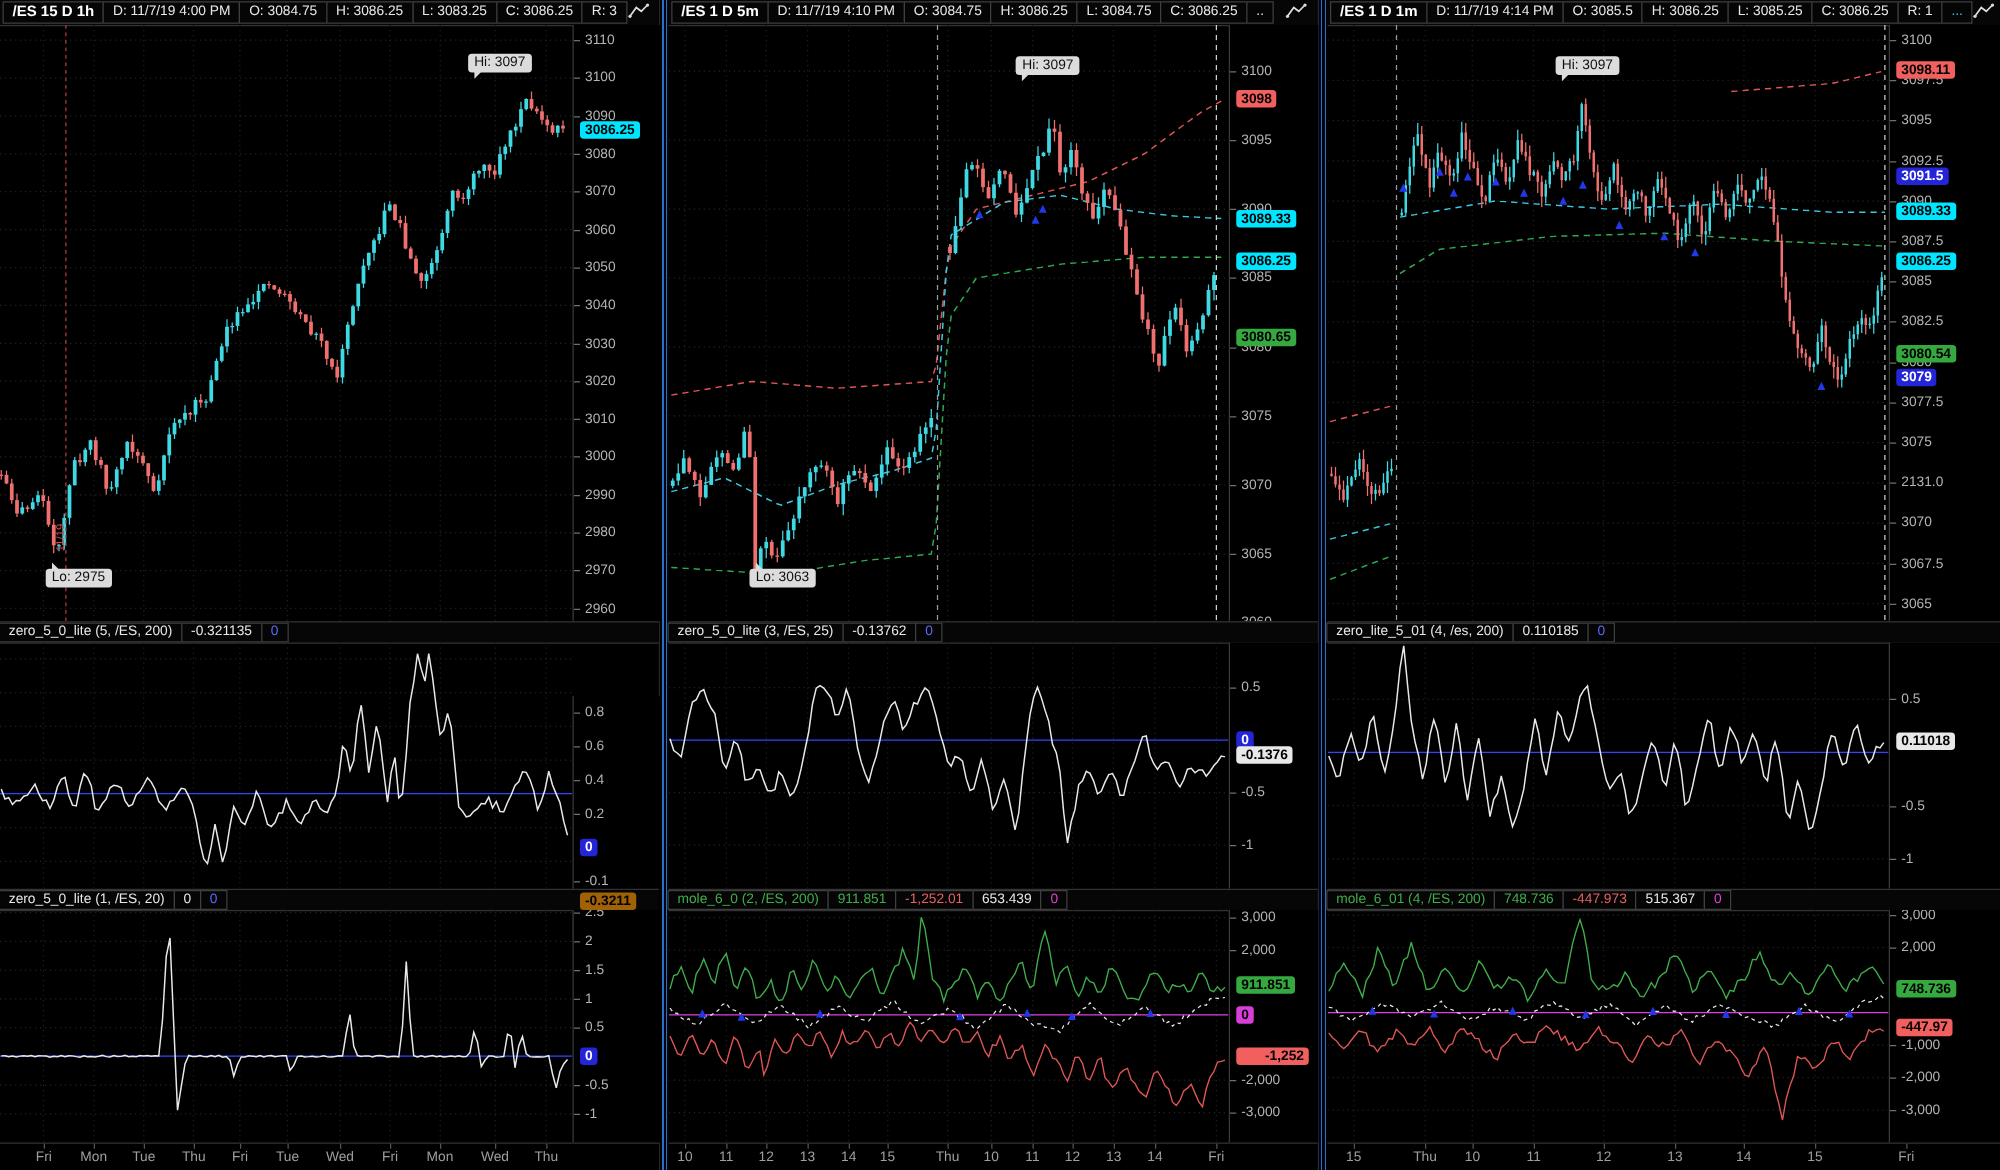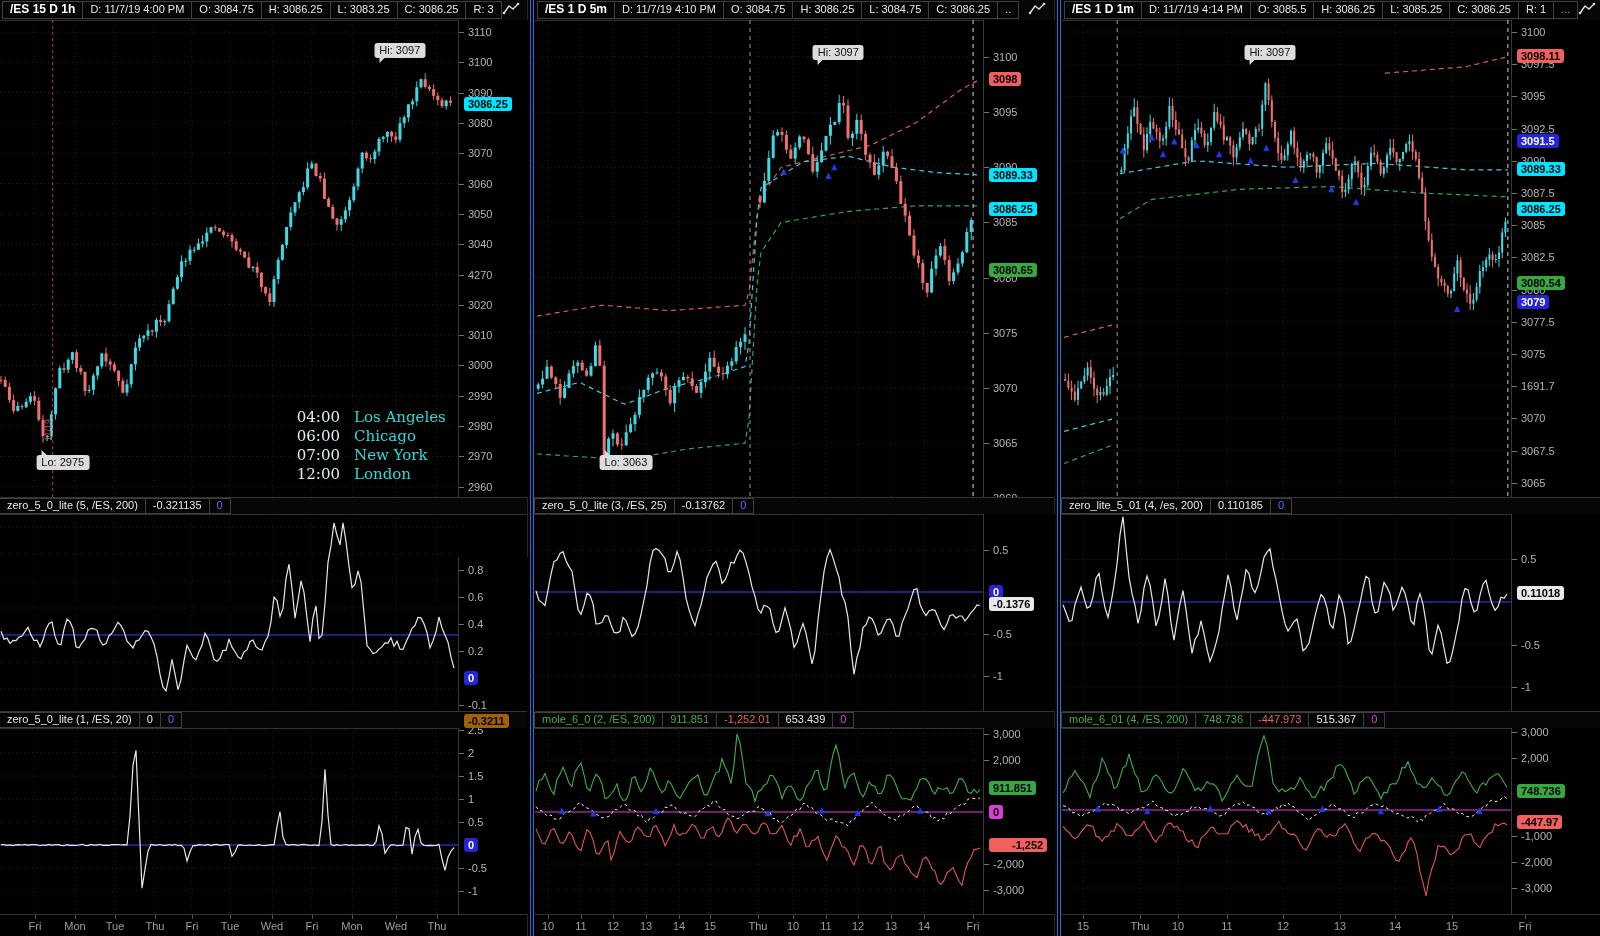--- a/index.html
+++ b/index.html
@@ -305,58 +305,40 @@
           <rect x="440.5" y="80.2" width="3" height="6.0" fill="#f07070"></rect>
           <line x1="446.2" x2="446.2" y1="79.9" y2="89.7" stroke="#3fd9e4"></line>
           <rect x="444.7" y="80.6" width="3" height="5.6" fill="#3fd9e4"></rect>
           <line x1="450.4" x2="450.4" y1="76.3" y2="86.1" stroke="#f07070"></line>
           <rect x="448.9" y="80.6" width="3" height="2.2" fill="#f07070"></rect>
           <line x1="52.7" x2="52.7" y1="0" y2="477" stroke="#c03a3a" stroke-dasharray="3,3"></line>
         </svg>
         <div class="vlabel" style="left: 36.67px; top: 405px;">11/19</div>
         <div class="bubble dn" style="left: 399.834px; top: 23px;">Hi: 3097</div>
         <div class="bubble up" style="left: 62.746px; top: 435px;">Lo: 2975</div>
-        <div class="clock" style="left: 290px; top: 388px;">
-          <div class="clockrow">
-            <span class="ctime">04:00</span>
-            <span class="ccity">Los Angeles</span>
-          </div>
-          <div class="clockrow">
-            <span class="ctime">06:00</span>
-            <span class="ccity">Chicago</span>
-          </div>
-          <div class="clockrow">
-            <span class="ctime">07:00</span>
-            <span class="ccity">New York</span>
-          </div>
-          <div class="clockrow">
-            <span class="ctime">12:00</span>
-            <span class="ccity">London</span>
-          </div>
-        </div>
       </div>
       <div class="axis" style="left: 458px; top: 20px; width: 69px; height: 477px;">
         <div class="tickmark" style="top: 12px;"></div>
         <span class="tick" style="top: 12px;">3110</span>
         <div class="tickmark" style="top: 42px;"></div>
         <span class="tick" style="top: 42px;">3100</span>
         <div class="tickmark" style="top: 73px;"></div>
         <span class="tick" style="top: 73px;">3090</span>
         <div class="tickmark" style="top: 103px;"></div>
         <span class="tick" style="top: 103px;">3080</span>
         <div class="tickmark" style="top: 133px;"></div>
         <span class="tick" style="top: 133px;">3070</span>
         <div class="tickmark" style="top: 164px;"></div>
         <span class="tick" style="top: 164px;">3060</span>
         <div class="tickmark" style="top: 194px;"></div>
         <span class="tick" style="top: 194px;">3050</span>
         <div class="tickmark" style="top: 224px;"></div>
         <span class="tick" style="top: 224px;">3040</span>
         <div class="tickmark" style="top: 255px;"></div>
-        <span class="tick" style="top: 255px;">4270</span>
+        <span class="tick" style="top: 255px;">3030</span>
         <div class="tickmark" style="top: 285px;"></div>
         <span class="tick" style="top: 285px;">3020</span>
         <div class="tickmark" style="top: 315px;"></div>
         <span class="tick" style="top: 315px;">3010</span>
         <div class="tickmark" style="top: 345px;"></div>
         <span class="tick" style="top: 345px;">3000</span>
         <div class="tickmark" style="top: 376px;"></div>
         <span class="tick" style="top: 376px;">2990</span>
         <div class="tickmark" style="top: 406px;"></div>
         <span class="tick" style="top: 406px;">2980</span>
@@ -1230,21 +1212,21 @@
         <span class="tick" style="top: 205px;">3085</span>
         <div class="tickmark" style="top: 237px;"></div>
         <span class="tick" style="top: 237px;">3082.5</span>
         <div class="tickmark" style="top: 270px;"></div>
         <span class="tick" style="top: 270px;">3080</span>
         <div class="tickmark" style="top: 302px;"></div>
         <span class="tick" style="top: 302px;">3077.5</span>
         <div class="tickmark" style="top: 334px;"></div>
         <span class="tick" style="top: 334px;">3075</span>
         <div class="tickmark" style="top: 366px;"></div>
-        <span class="tick" style="top: 366px;">1691.7</span>
+        <span class="tick" style="top: 366px;">2131.0</span>
         <div class="tickmark" style="top: 398px;"></div>
         <span class="tick" style="top: 398px;">3070</span>
         <div class="tickmark" style="top: 431px;"></div>
         <span class="tick" style="top: 431px;">3067.5</span>
         <div class="tickmark" style="top: 463px;"></div>
         <span class="tick" style="top: 463px;">3065</span>
         <span class="pbox" style="top: 36px; background: rgb(242, 95, 95); color: rgb(0, 0, 0);">3098.11</span>
         <span class="pbox" style="top: 121px; background: rgb(36, 36, 216); color: rgb(255, 255, 255);">3091.5</span>
         <span class="pbox" style="top: 149px; background: rgb(0, 229, 255); color: rgb(0, 0, 0);">3089.33</span>
         <span class="pbox" style="top: 189px; background: rgb(0, 229, 255); color: rgb(0, 0, 0);">3086.25</span>

